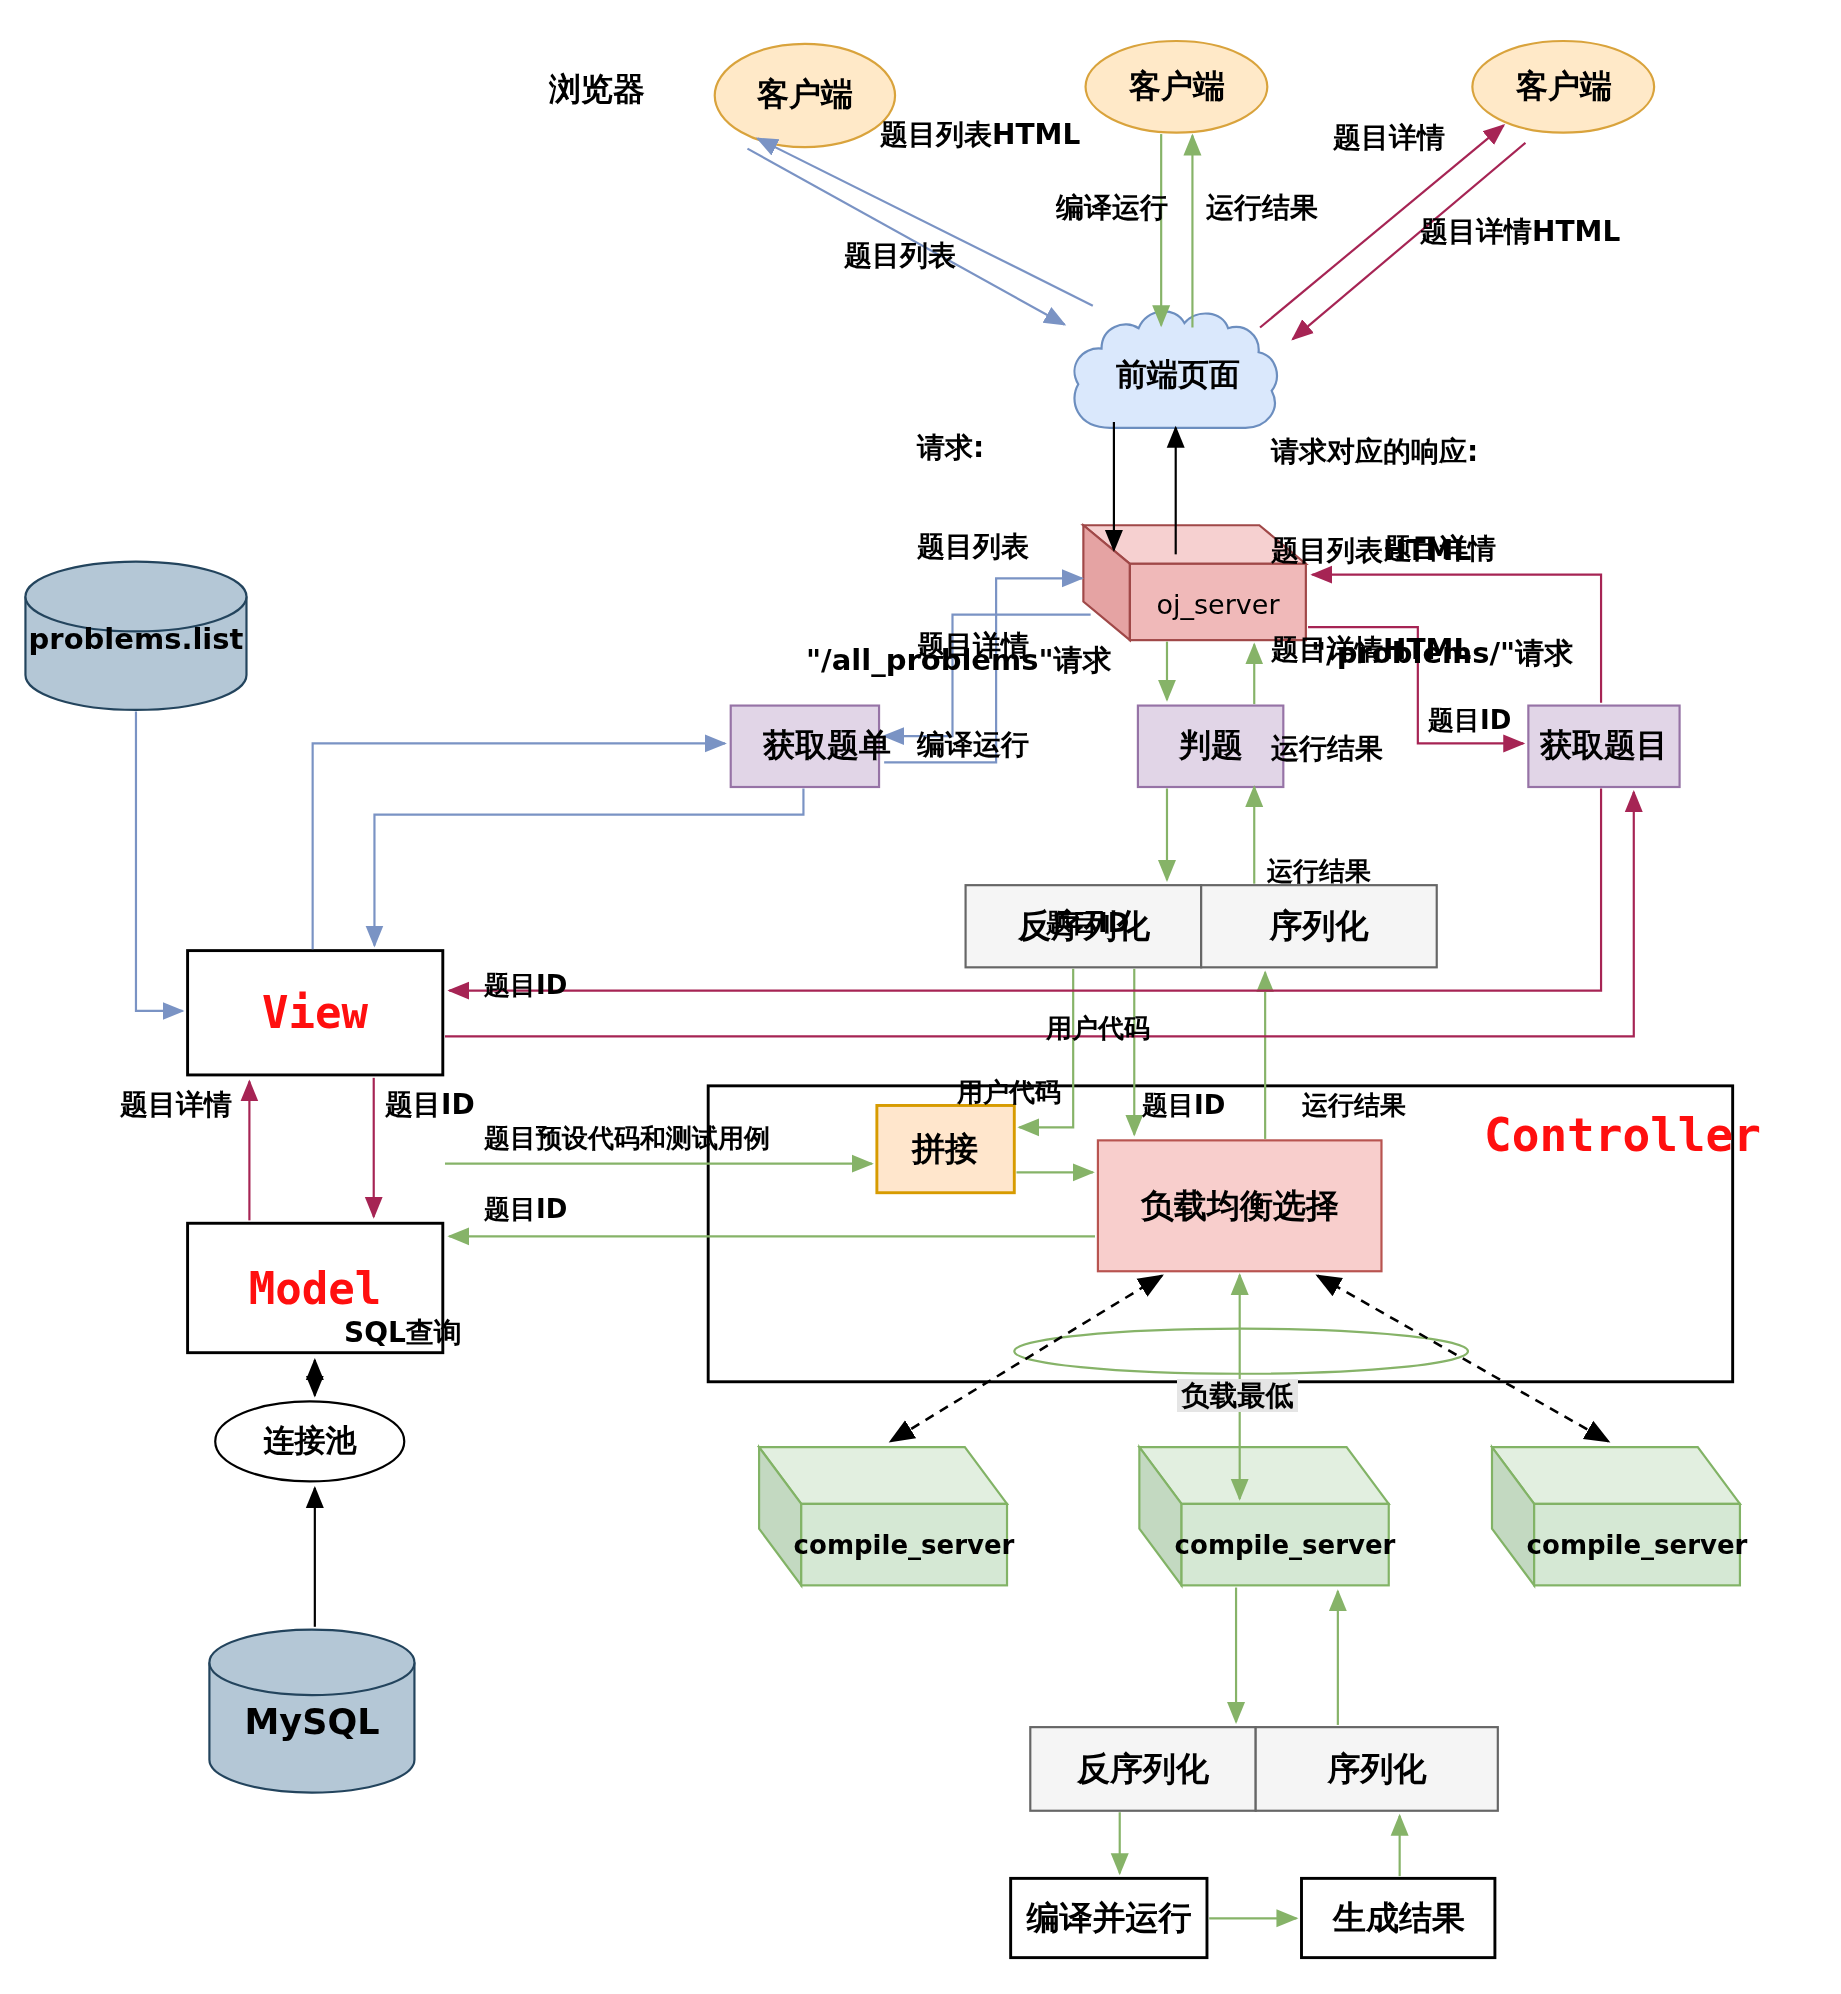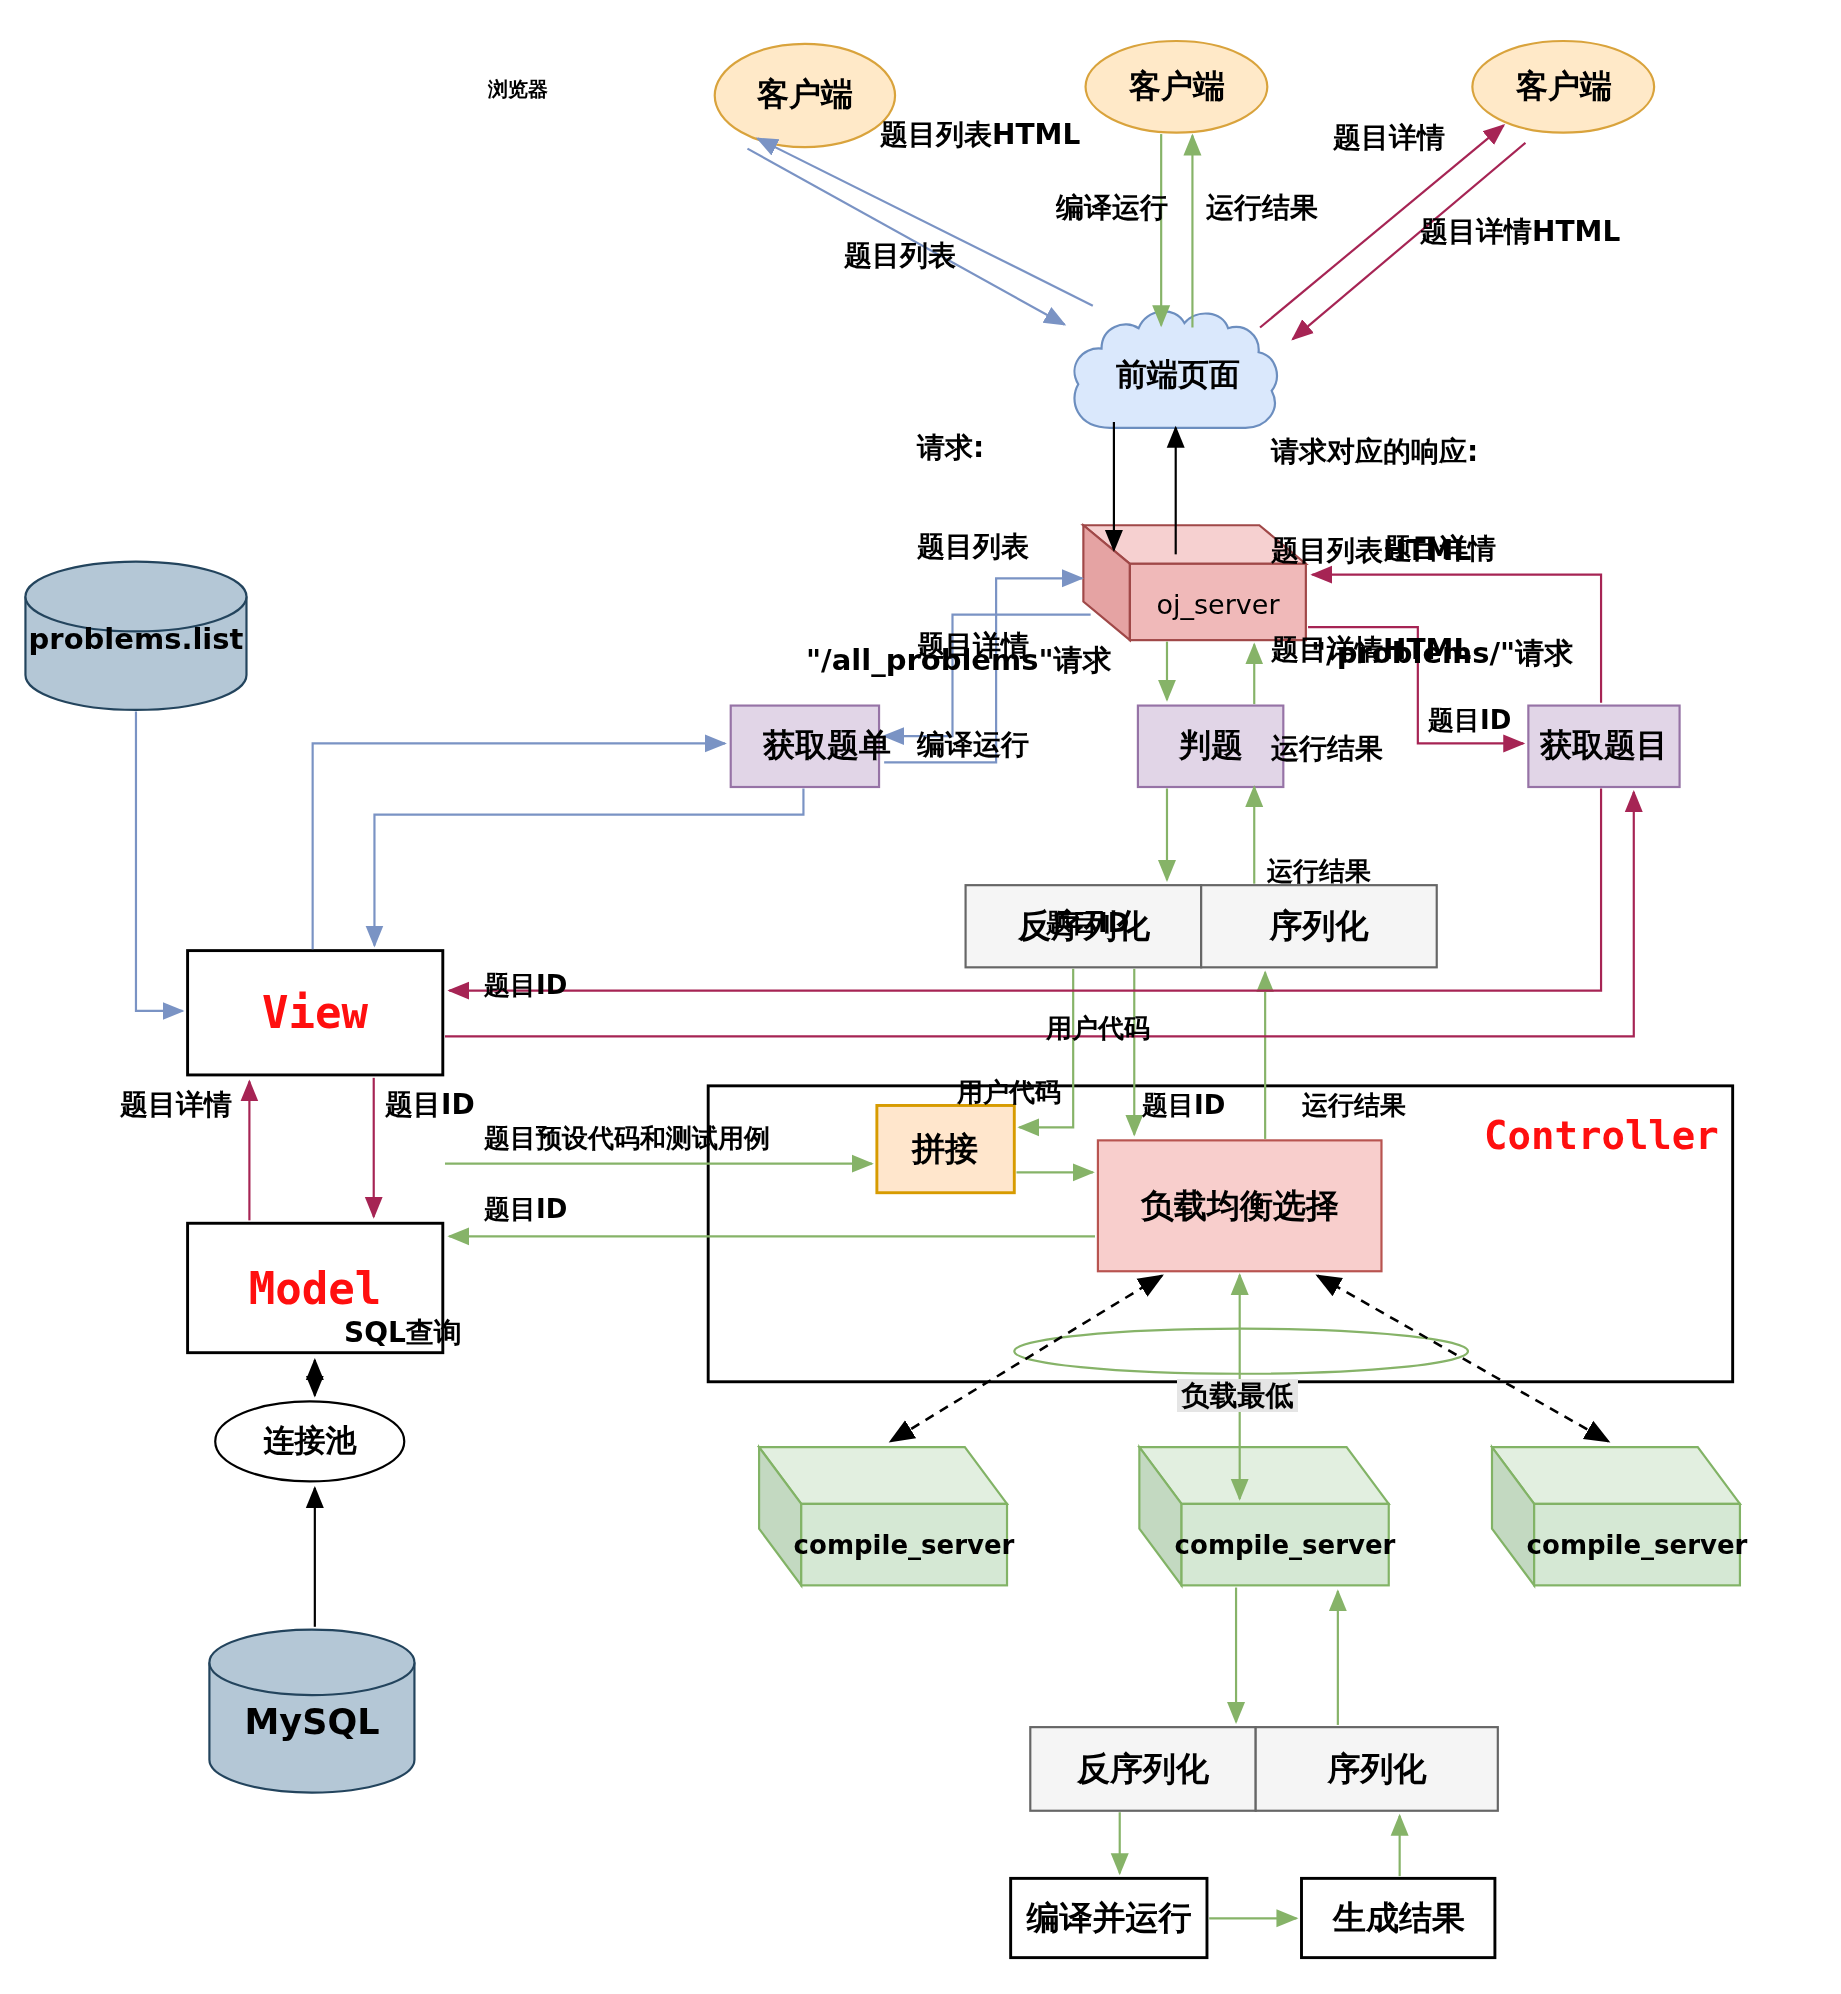--- a/index.html
+++ b/index.html
@@ -171,21 +171,21 @@
     <path class="arrow lk" d="M 1532,580 L 1532,756" marker-end="url(#mK)"></path>
     <path class="arrow lk" d="M 1617,762 L 1617,588" marker-end="url(#mK)"></path>
 
     <path class="arrow lk" d="M 433,1870 L 433,1919" marker-start="url(#mK)" marker-end="url(#mK)"></path>
     <path class="arrow lk" d="M 433,2237 L 433,2046" marker-end="url(#mK)"></path>
 
     <path class="arrow lk dash" d="M 1598,1754 L 1225,1982" marker-start="url(#mK)" marker-end="url(#mK)"></path>
     <path class="arrow lk dash" d="M 1812,1754 L 2212,1982" marker-start="url(#mK)" marker-end="url(#mK)"></path>
   </svg>
 
-  <div class="el" style="left:488px;top:73px;font-size:20px">浏览器</div>
+  <div class="el" style="left:549px;top:73px;font-size:32px">浏览器</div>
   <div class="nl" style="left:805px;top:95px">客户端</div>
   <div class="nl" style="left:1177px;top:87px">客户端</div>
   <div class="nl" style="left:1564px;top:87px">客户端</div>
   <div class="nl" style="left:1178px;top:375px;font-size:31px">前端页面</div>
 
   <div class="el" style="left:880px;top:118px;font-size:28px">题目列表HTML</div>
   <div class="el" style="left:844px;top:239px;font-size:28px">题目列表</div>
   <div class="el" style="left:1056px;top:191px;font-size:28px">编译运行</div>
   <div class="el" style="left:1206px;top:191px;font-size:28px">运行结果</div>
   <div class="el" style="left:1333px;top:121px;font-size:28px">题目详情</div>
@@ -218,21 +218,21 @@
   <div class="nl" style="left:1319px;top:926px;font-size:33px">序列化</div>
   <div class="el" style="left:1046px;top:836px;line-height:35px">
     <div>题目ID</div>
     <div>用户代码</div>
   </div>
   <div class="el" style="left:1267px;top:855px">运行结果</div>
 
 
   <div class="nl mono" style="left:315px;top:1012px;font-size:44px">View</div>
   <div class="nl mono" style="left:315px;top:1288px;font-size:44px">Model</div>
-  <div class="el mono" style="left:1484px;top:1119px;font-size:39px">Controller</div>
+  <div class="el mono" style="left:1484px;top:1119px;font-size:46px">Controller</div>
 
   <div class="el" style="left:484px;top:969px">题目ID</div>
   <div class="el" style="left:120px;top:1088px;font-size:28px">题目详情</div>
   <div class="el" style="left:385px;top:1088px;font-size:28px">题目ID</div>
   <div class="el" style="left:484px;top:1122px">题目预设代码和测试用例</div>
   <div class="el" style="left:484px;top:1193px">题目ID</div>
   <div class="el" style="left:344px;top:1316px;font-size:28px">SQL查询</div>
 
   <div class="nl" style="left:945px;top:1149px;font-size:33px">拼接</div>
   <div class="nl" style="left:1240px;top:1206px;font-size:33px">负载均衡选择</div>

